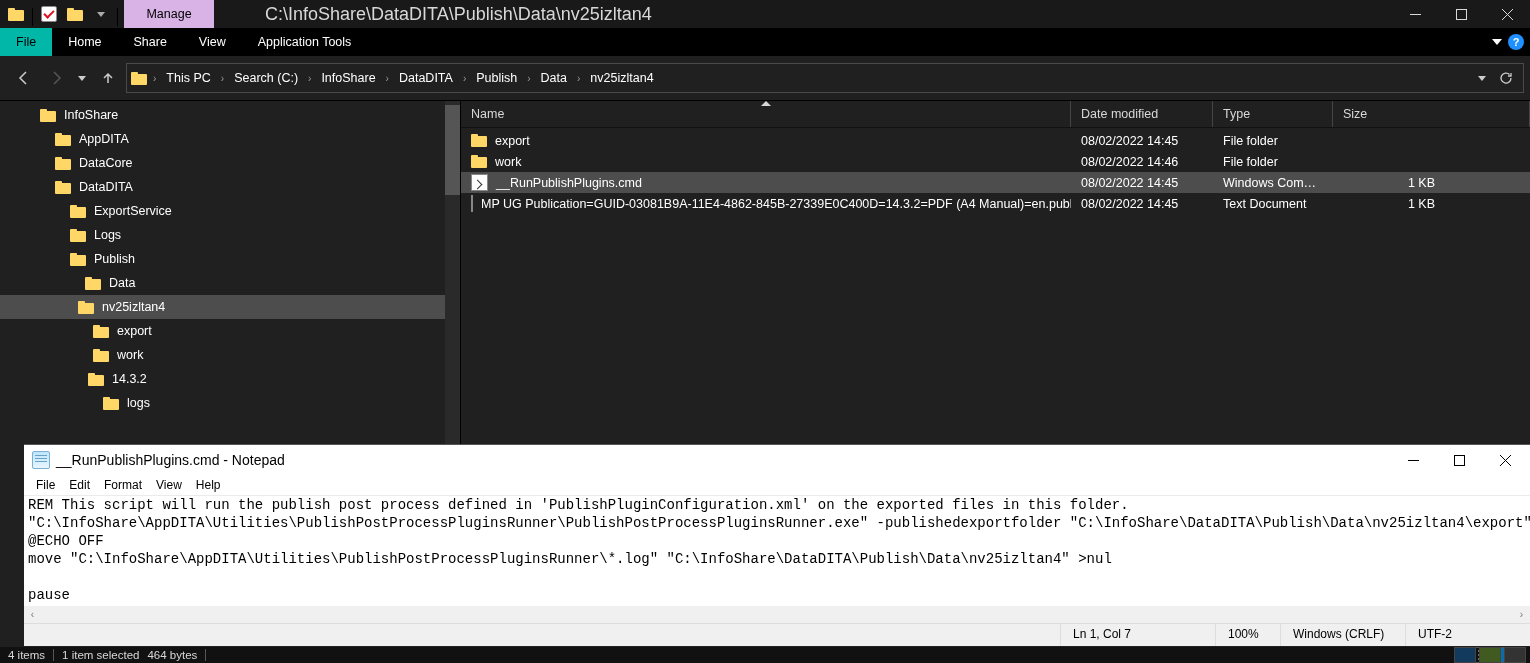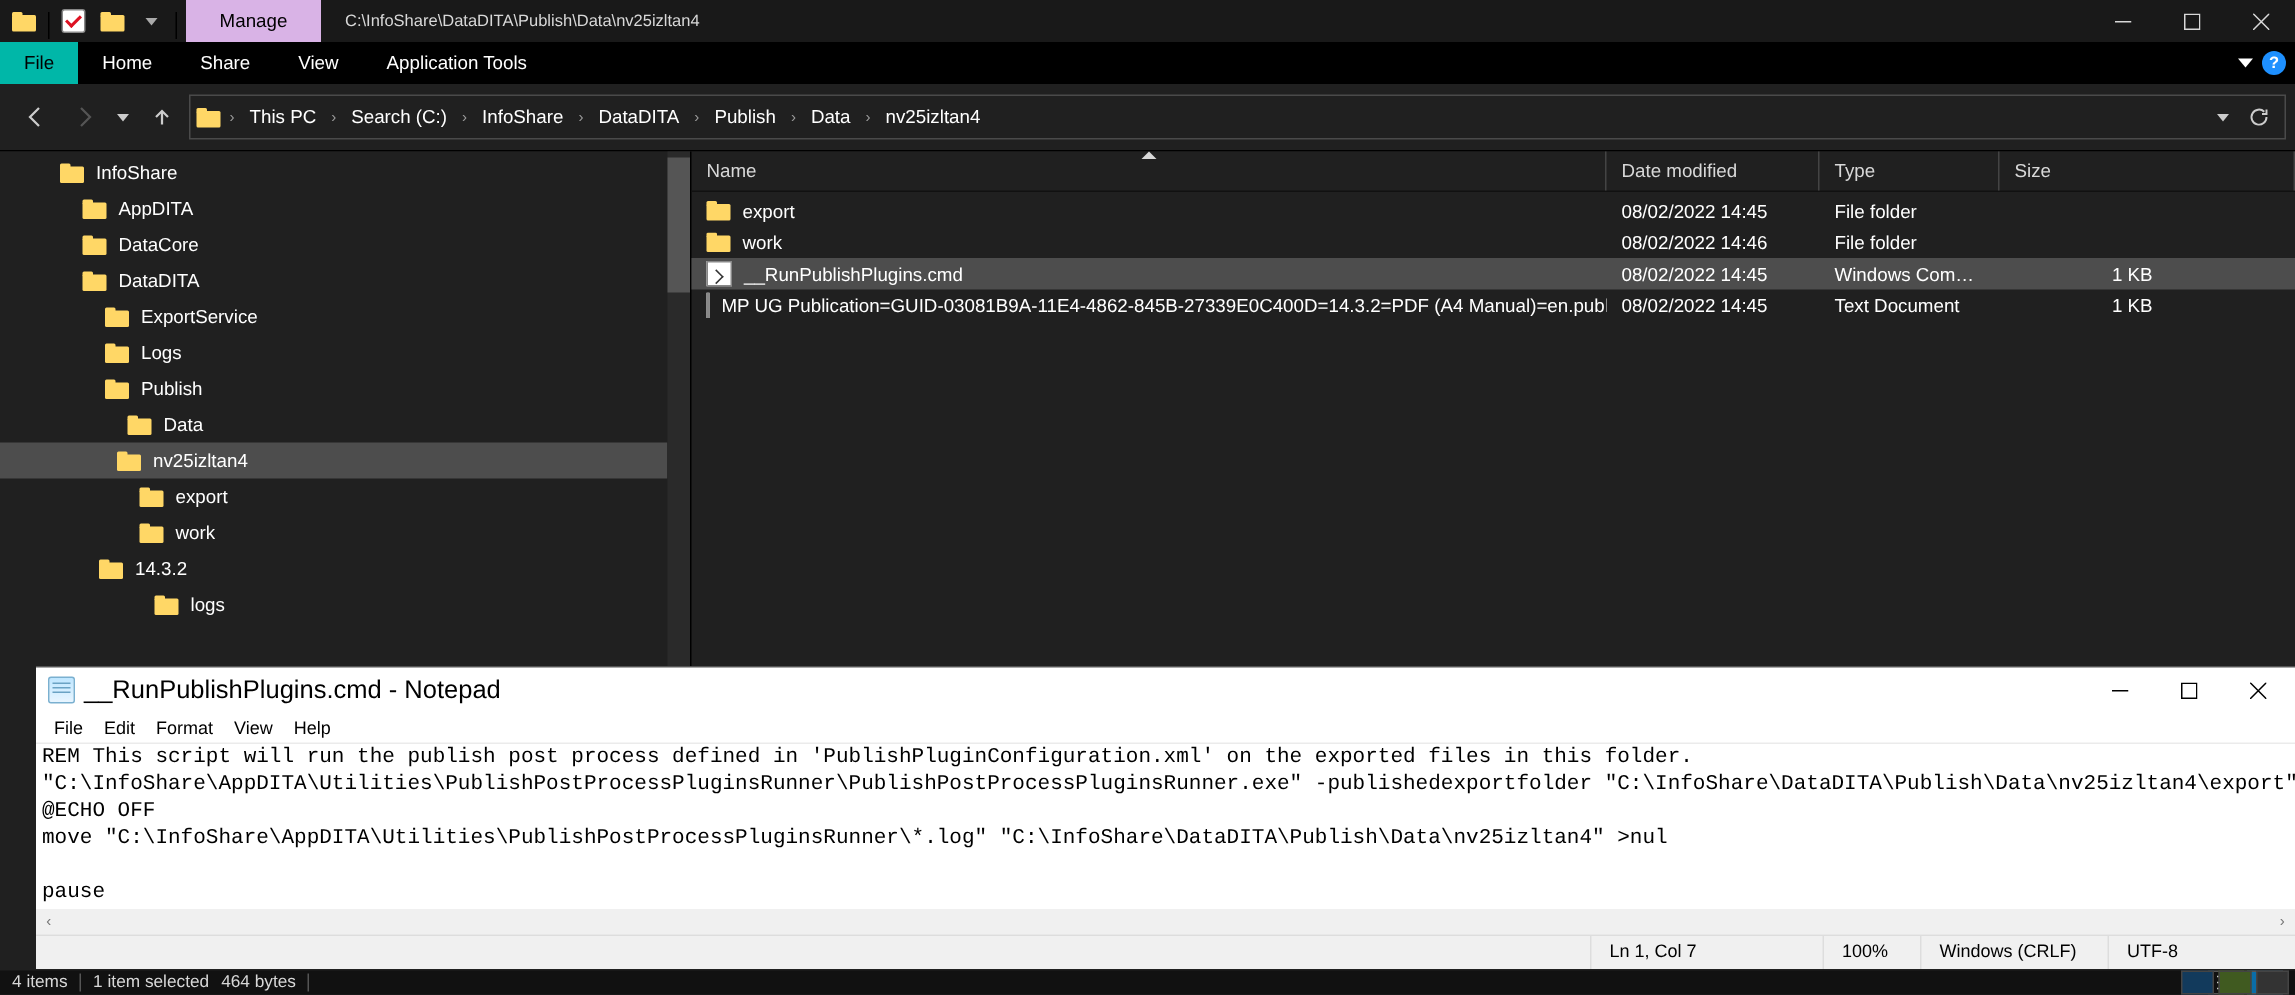--- a/index.html
+++ b/index.html
@@ -24,21 +24,21 @@
   .qat{display:flex;align-items:center;padding:0 4px;gap:2px;}
   .qat-btn{width:24px;height:28px;display:flex;align-items:center;justify-content:center;}
   .qat-sep{width:1px;height:18px;background:#000;margin:5px 2px 0 2px;}
   .folder-ico{width:16px;height:13px;position:relative;}
   .folder-ico::before{content:"";position:absolute;left:0;top:0;width:7px;height:3px;background:var(--folder);border-radius:1px 1px 0 0;}
   .folder-ico::after{content:"";position:absolute;left:0;top:2px;width:16px;height:11px;background:var(--folder);border-radius:1px;}
   .check-ico{width:14px;height:14px;border:1px solid #888;background:#fff;position:relative;border-radius:2px;}
   .check-ico::after{content:"";position:absolute;left:2px;top:3px;width:8px;height:4px;border-left:2px solid #d12;border-bottom:2px solid #d12;transform:rotate(-45deg);}
   .caret-down{width:0;height:0;border-left:4px solid transparent;border-right:4px solid transparent;border-top:5px solid #aaa;}
   .ribbon-context{display:flex;flex-direction:column;align-items:center;justify-content:center;width:90px;background:#d9b3e6;color:#000;font-size:12.5px;}
-  .titlepath{flex:1;display:flex;align-items:center;padding-left:16px;color:var(--text2);font-size:11px;}
+  .titlepath{flex:1;display:flex;align-items:center;padding-left:4px;color:var(--text2);font-size:18px;margin-left:47px;}
   .win-controls{display:flex;}
   .win-btn{width:46px;display:flex;align-items:center;justify-content:center;color:var(--text2);}
   .win-btn svg{width:11px;height:11px;}
 
   
   .menubar{height:28px;background:#000;display:flex;align-items:stretch;}
   .filemenu{background:var(--accent);color:#000;padding:0 16px;display:flex;align-items:center;font-size:12.5px;}
   .menu-item{color:var(--text);padding:0 16px;display:flex;align-items:center;font-size:12.5px;}
   .menu-right{margin-left:auto;display:flex;align-items:center;padding-right:6px;gap:6px;}
   .chev{width:0;height:0;border-left:5px solid transparent;border-right:5px solid transparent;border-top:6px solid #fff;}
@@ -88,21 +88,21 @@
   .cell.date{flex:0 0 142px;}
   .cell.type{flex:0 0 120px;}
   .cell.size{flex:1;text-align:center;padding-right:30px;}
   .cmd-ico{width:15px;height:15px;background:#fff;border:1px solid #888;position:relative;}
   .cmd-ico::after{content:"";position:absolute;left:2px;top:6px;width:6px;height:6px;border:1px solid #333;border-top:none;border-left:none;transform:rotate(-45deg);} 
   .txt-ico{width:15px;height:15px;background:#fff;border:1px solid #888;position:relative;}
   .txt-ico::before{content:"";position:absolute;left:2px;top:2px;right:2px;height:1px;background:#666;box-shadow:0 3px 0 #666,0 6px 0 #666,0 9px 0 #666;}
 
   
   .notepad{position:absolute;left:24px;top:444px;right:0;height:201px;background:#fff;color:#000;display:flex;flex-direction:column;border-top:1px solid #555;}
-  .np-title{height:30px;display:flex;align-items:center;gap:6px;padding:0 2px 0 8px;font-size:17px;text-align:right;}
+  .np-title{height:30px;display:flex;align-items:center;gap:6px;padding:0 2px 0 8px;font-size:14px;text-align:right;}
   .np-ico{width:16px;height:16px;background:linear-gradient(180deg,#bfe6ff,#e8f5ff);border:1px solid #7ab0d0;border-radius:2px;position:relative;}
   .np-ico::before{content:"";position:absolute;left:2px;top:3px;right:2px;height:1px;background:#6aa2c4;box-shadow:0 3px 0 #6aa2c4,0 6px 0 #6aa2c4;}
   .np-controls{margin-left:auto;display:flex;}
   .np-btn{width:46px;height:30px;display:flex;align-items:center;justify-content:center;}
   .np-menu{height:20px;display:flex;align-items:center;gap:2px;padding:0 6px;}
   .np-menu span{padding:1px 6px;font-size:12px;}
   .np-body{flex:1;font-family:Consolas,"Courier New",monospace;font-size:14px;line-height:18px;padding:0 4px;white-space:pre;overflow:hidden;border-top:1px solid rgba(0,0,0,.08);position:relative;}
   .np-hscroll{height:17px;background:#f0f0f0;display:flex;align-items:center;justify-content:space-between;color:#777;}
   .np-hscroll .arrow{width:17px;text-align:center;font-size:10px;}
   .np-status{height:22px;background:#f0f0f0;display:flex;border-top:1px solid #ddd;font-size:12px;color:#000;}
@@ -266,21 +266,21 @@
           <span class="tree-label">nv25izltan4</span>
         </div>
         <div class="tree-row" style="padding-left: 93px;">
           <span class="folder-ico"></span>
           <span class="tree-label">export</span>
         </div>
         <div class="tree-row" style="padding-left: 93px;">
           <span class="folder-ico"></span>
           <span class="tree-label">work</span>
         </div>
-        <div class="tree-row" style="padding-left: 66px;">
+        <div class="tree-row" style="padding-left: 88px;">
           <span class="folder-ico"></span>
           <span class="tree-label">14.3.2</span>
         </div>
         <div class="tree-row" style="padding-left: 103px;">
           <span class="folder-ico"></span>
           <span class="tree-label">logs</span>
         </div>
       </div>
     <div class="tree-scroll">
         <div class="scroll-thumb"></div>
@@ -410,15 +410,15 @@
 pause</div>
   <div class="np-hscroll">
     <span class="arrow">‹</span>
     <span class="arrow">›</span>
   </div>
   <div class="np-status">
     <div class="sp"></div>
     <div style="width:130px">Ln 1, Col 7</div>
     <div style="width:40px">100%</div>
     <div style="width:100px">Windows (CRLF)</div>
-    <div style="width:100px">UTF-8</div>
+    <div style="width:100px">UTF-2</div>
   </div>
 </div>
 
 </body></html>

